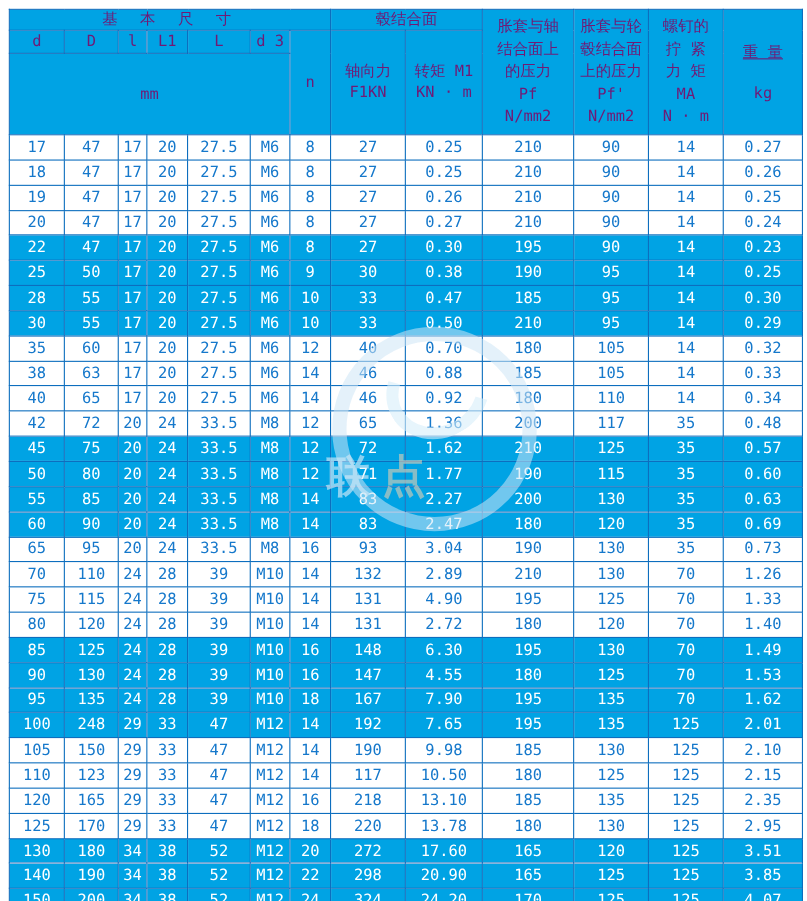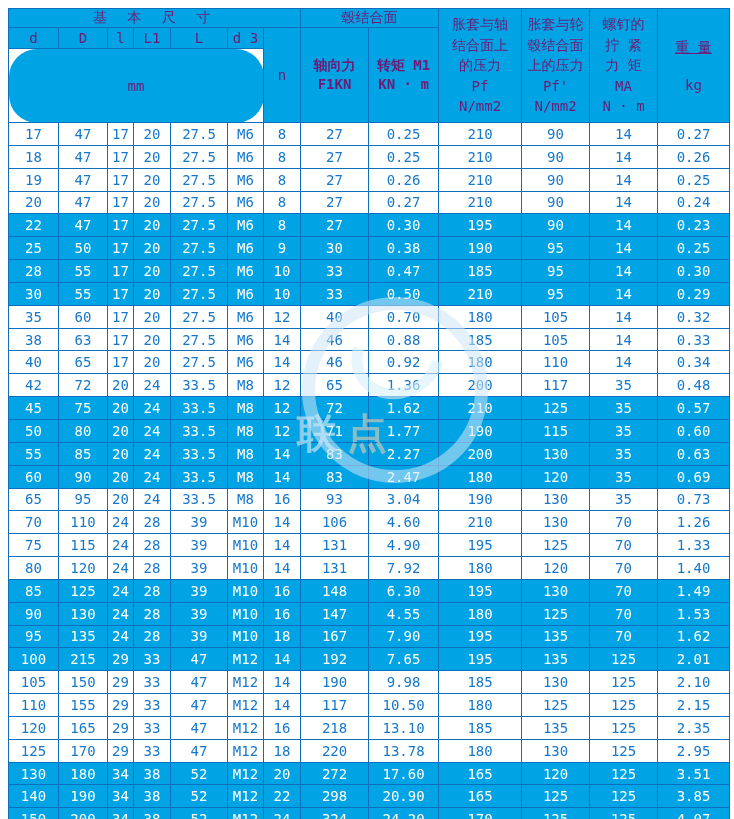--- a/index.html
+++ b/index.html
@@ -15,24 +15,24 @@
   th,td{
     border:1px solid #0d6ebe;
     padding:0;margin:0;
     text-align:center;vertical-align:middle;
     font-weight:normal;
     overflow:hidden;white-space:nowrap;
   }
   thead th{background:#00a3e4;color:#701a75;font-size:14px;}
   .r1 th{height:17px;font-size:14px;}
   .r2 th{height:20px;}
-  .r3 th{height:73px;border-radius:28px;}
+  .r3 th{height:73px;}
   .sp4{letter-spacing:6px;}
   .lines div{line-height:20.5px;}
-  .lines2 div{line-height:19px;font-weight:bold;}
+  .lines2 div{line-height:19px;}
   .wt-top{margin-bottom:20px;text-decoration:underline;}
   tbody td{
     height:21.85px;font-size:14px;
     background:#ffffff;color:#1578cb;
   }
   tbody tr.hl td{background:#00a3e4;color:#ffffff;}
   
   .wm{position:absolute;pointer-events:none;z-index:5;}
   .wm-ring{
     left:302px;top:297px;width:160px;height:160px;
@@ -381,22 +381,22 @@
           <td>0.73</td>
         </tr>
         <tr>
           <td>70</td>
           <td>110</td>
           <td>24</td>
           <td>28</td>
           <td>39</td>
           <td>M10</td>
           <td>14</td>
-          <td>106</td>
-          <td>4.60</td>
+          <td>132</td>
+          <td>2.89</td>
           <td>210</td>
           <td>130</td>
           <td>70</td>
           <td>1.26</td>
         </tr>
         <tr>
           <td>75</td>
           <td>115</td>
           <td>24</td>
           <td>28</td>
@@ -412,21 +412,21 @@
         </tr>
         <tr>
           <td>80</td>
           <td>120</td>
           <td>24</td>
           <td>28</td>
           <td>39</td>
           <td>M10</td>
           <td>14</td>
           <td>131</td>
-          <td>7.92</td>
+          <td>2.72</td>
           <td>180</td>
           <td>120</td>
           <td>70</td>
           <td>1.40</td>
         </tr>
         <tr class="hl">
           <td>85</td>
           <td>125</td>
           <td>24</td>
           <td>28</td>
@@ -465,21 +465,21 @@
           <td>18</td>
           <td>167</td>
           <td>7.90</td>
           <td>195</td>
           <td>135</td>
           <td>70</td>
           <td>1.62</td>
         </tr>
         <tr class="hl">
           <td>100</td>
-          <td>215</td>
+          <td>248</td>
           <td>29</td>
           <td>33</td>
           <td>47</td>
           <td>M12</td>
           <td>14</td>
           <td>192</td>
           <td>7.65</td>
           <td>195</td>
           <td>135</td>
           <td>125</td>
@@ -495,21 +495,21 @@
           <td>14</td>
           <td>190</td>
           <td>9.98</td>
           <td>185</td>
           <td>130</td>
           <td>125</td>
           <td>2.10</td>
         </tr>
         <tr>
           <td>110</td>
-          <td>155</td>
+          <td>123</td>
           <td>29</td>
           <td>33</td>
           <td>47</td>
           <td>M12</td>
           <td>14</td>
           <td>117</td>
           <td>10.50</td>
           <td>180</td>
           <td>125</td>
           <td>125</td>

